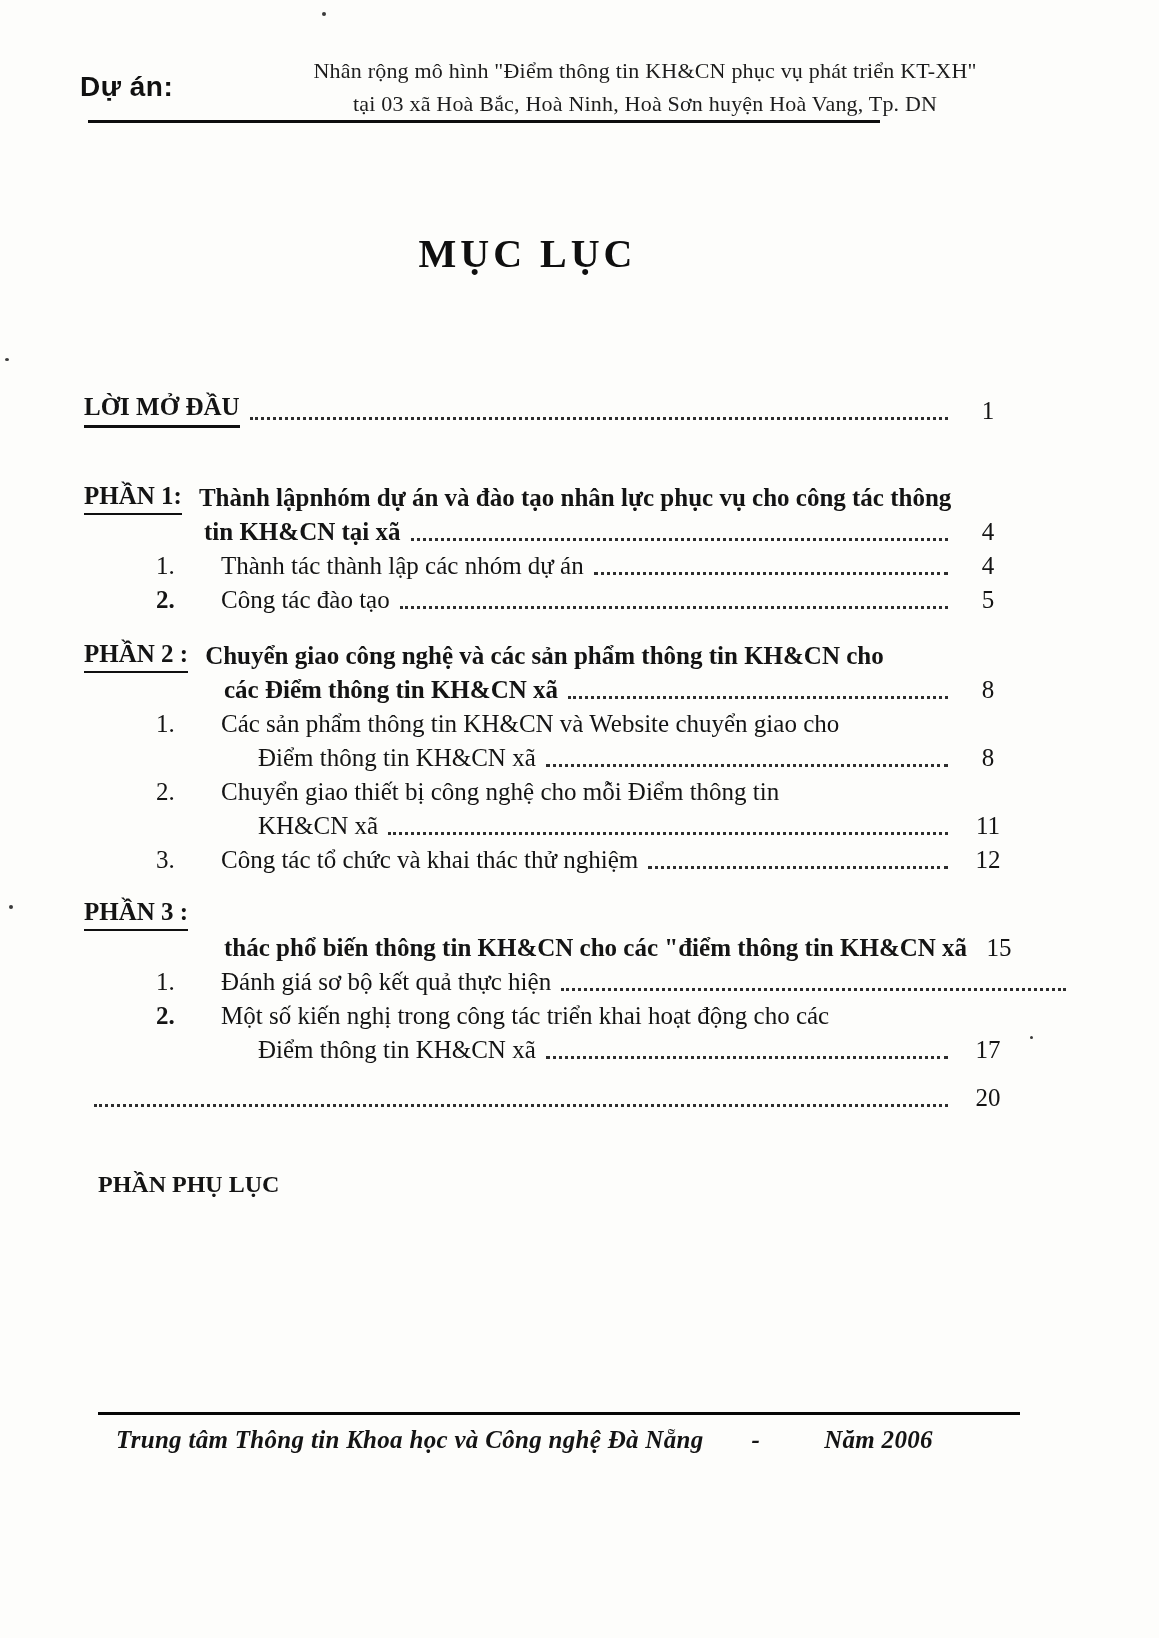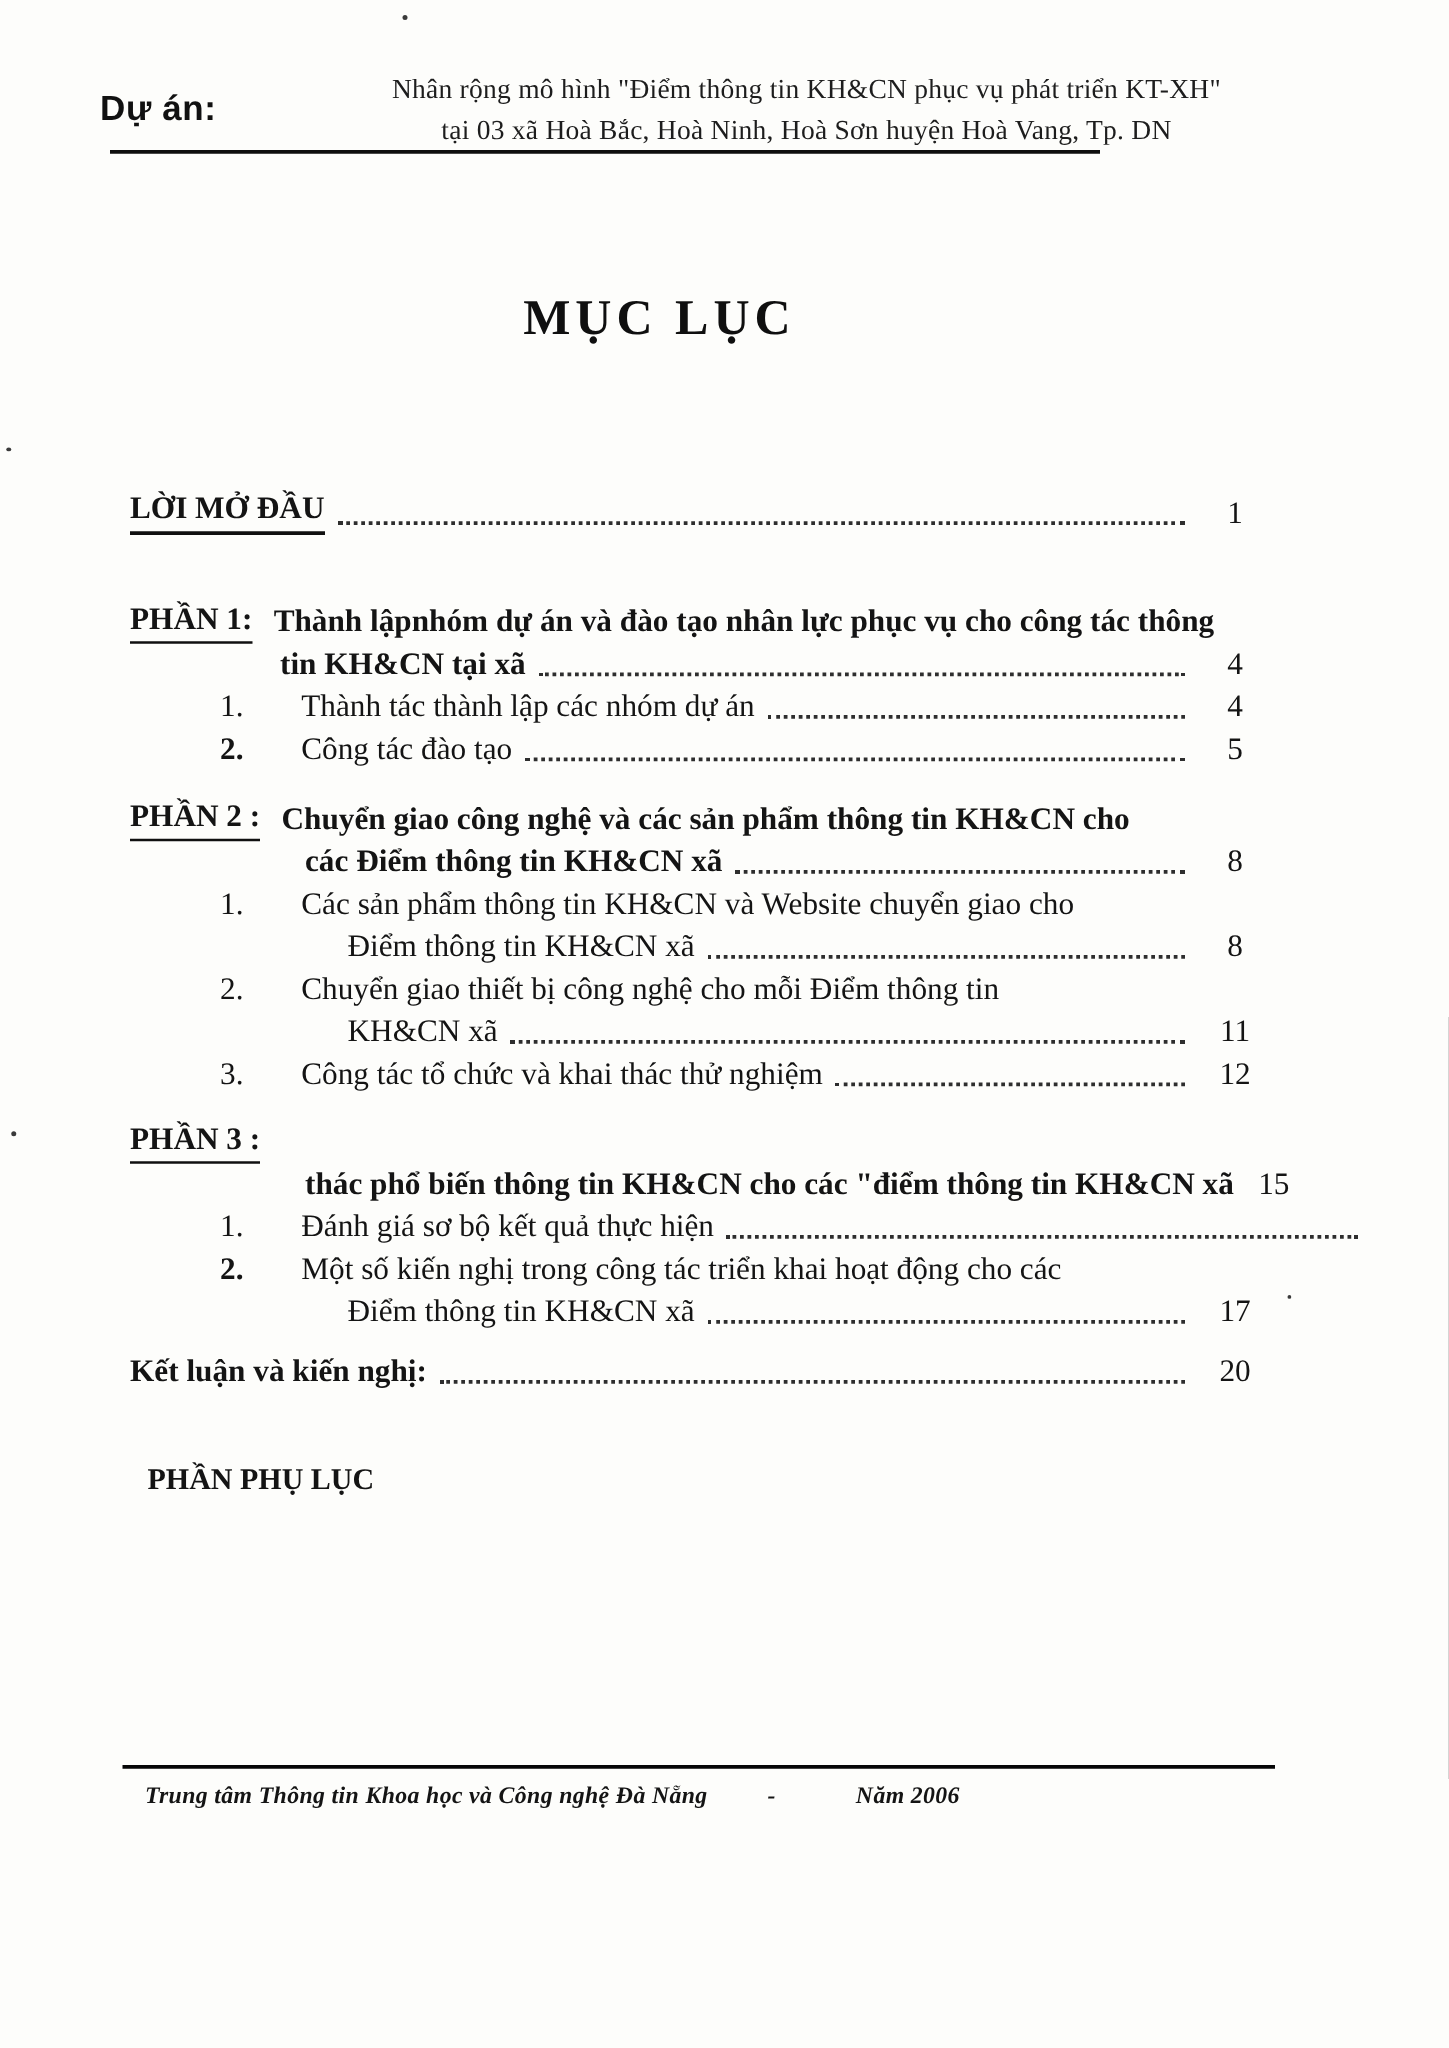--- a/index.html
+++ b/index.html
@@ -36,21 +36,21 @@
   
   .doc-title {
     position: absolute; top: 230px; left: 0; width: 100%;
     text-align: center; transform: translateX(-52px);
     font-size: 40px; font-weight: 700; letter-spacing: 4px;
     color:#0f0f0f; margin:0;
   }
 
   
   .toc {
-    position: absolute; top: 390px; left: 104px; right: 139px;
+    position: absolute; top: 390px; left: 84px; right: 139px;
     font-size: 25px; line-height: 34px; color:#141414;
   }
   .row { display: flex; align-items: flex-end; white-space: nowrap; }
   .bold { font-weight: 700; }
   .u-heavy { border-bottom: 3px solid #101010; padding-bottom: 1px; }
   .u-label { border-bottom: 2.5px solid #101010; padding-bottom: 0px; }
   .leader {
     flex: 1 1 auto; min-width: 30px;
     border-bottom: 3px dotted #2e2e2e;
     margin: 0 8px 8px 10px;
@@ -70,21 +70,21 @@
   .mt-md { margin-top: 18px; }
   .mt-sm { margin-top: 14px; }
   .appendix-row { margin-top: 52px; margin-left: 14px; font-size: 24px; }
 
   
   .doc-footer {
     position: absolute; top: 1412px; left: 98px; width: 922px;
     border-top: 3.5px solid #060606; padding-top: 11px;
   }
   .footer-line {
-    font-size: 19px; font-weight: 700; font-style: italic;
+    font-size: 25px; font-weight: 700; font-style: italic;
     color:#141414; display: flex; align-items: baseline;
     padding-left: 18px; letter-spacing: 0.3px;
   }
   .footer-dash { margin: 0 64px 0 48px; }
 
   
   .speck { position: absolute; background: #3a3a3a; border-radius: 50%; }
   .sp1 { top: 12px;  left: 322px;  width: 4px; height: 4px; }
   .sp2 { top: 358px; left: 5px;    width: 4px; height: 3px; }
   .sp3 { top: 905px; left: 9px;    width: 4px; height: 4px; }
@@ -188,21 +188,20 @@
       <span class="num bold">2.</span>
       <span>Một số kiến nghị trong công tác triển khai hoạt động cho các</span>
     </div>
     <div class="row item-cont">
       <span>Điểm thông tin KH&amp;CN xã</span>
       <span class="leader"></span>
       <span class="pg">17</span>
     </div>
 
     <div class="row mt-sm">
-      <span class="bold">Kết luận và kiến nghị:</span>
       <span class="leader"></span>
       <span class="pg">20</span>
     </div>
 
     <div class="row appendix-row">
       <span class="bold">PHẦN PHỤ LỤC</span>
     </div>
 
   </div>
 

